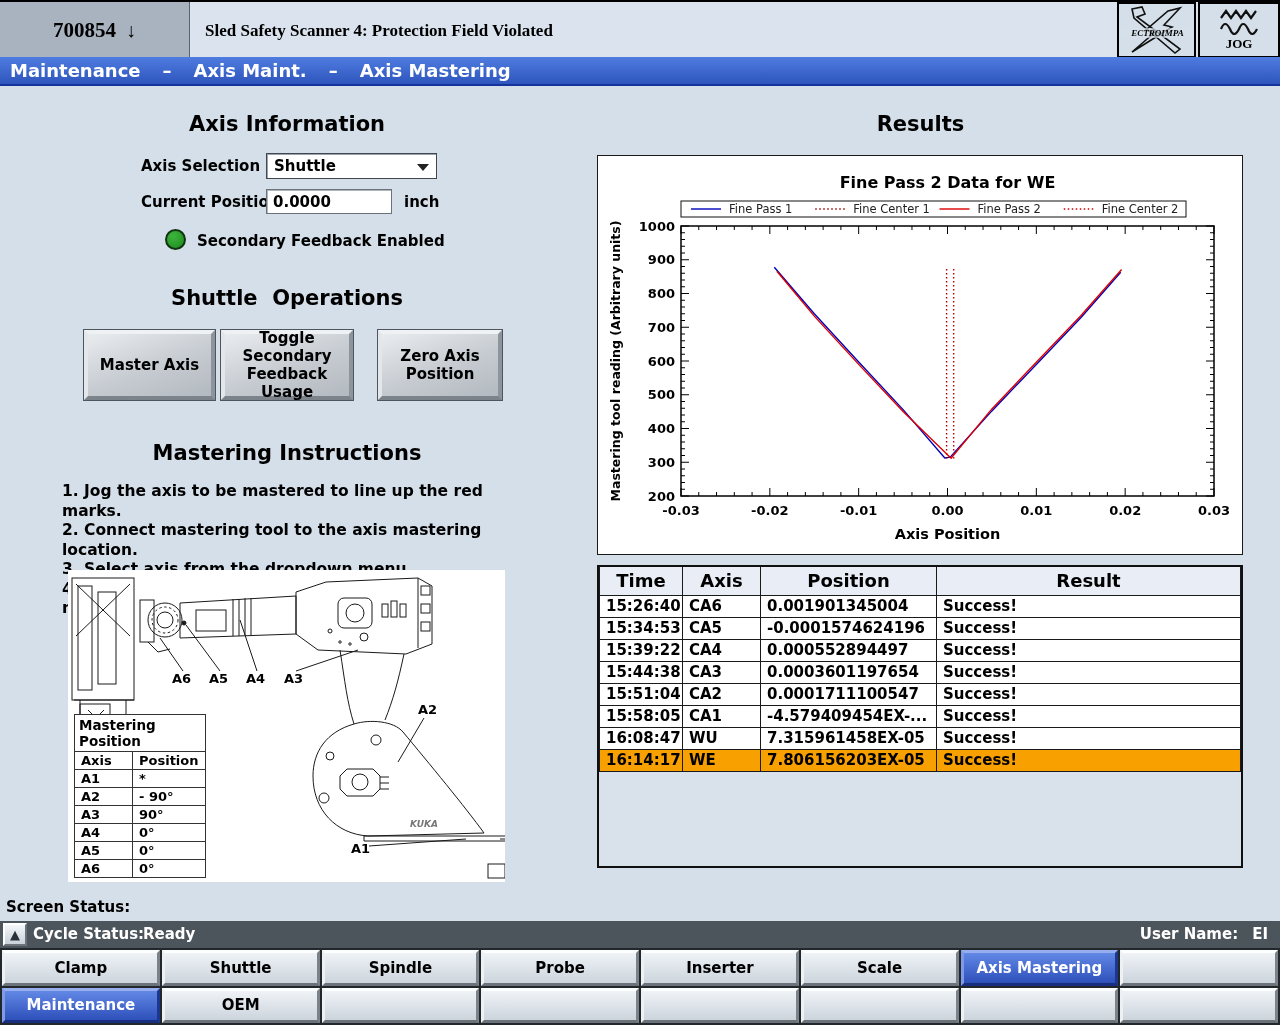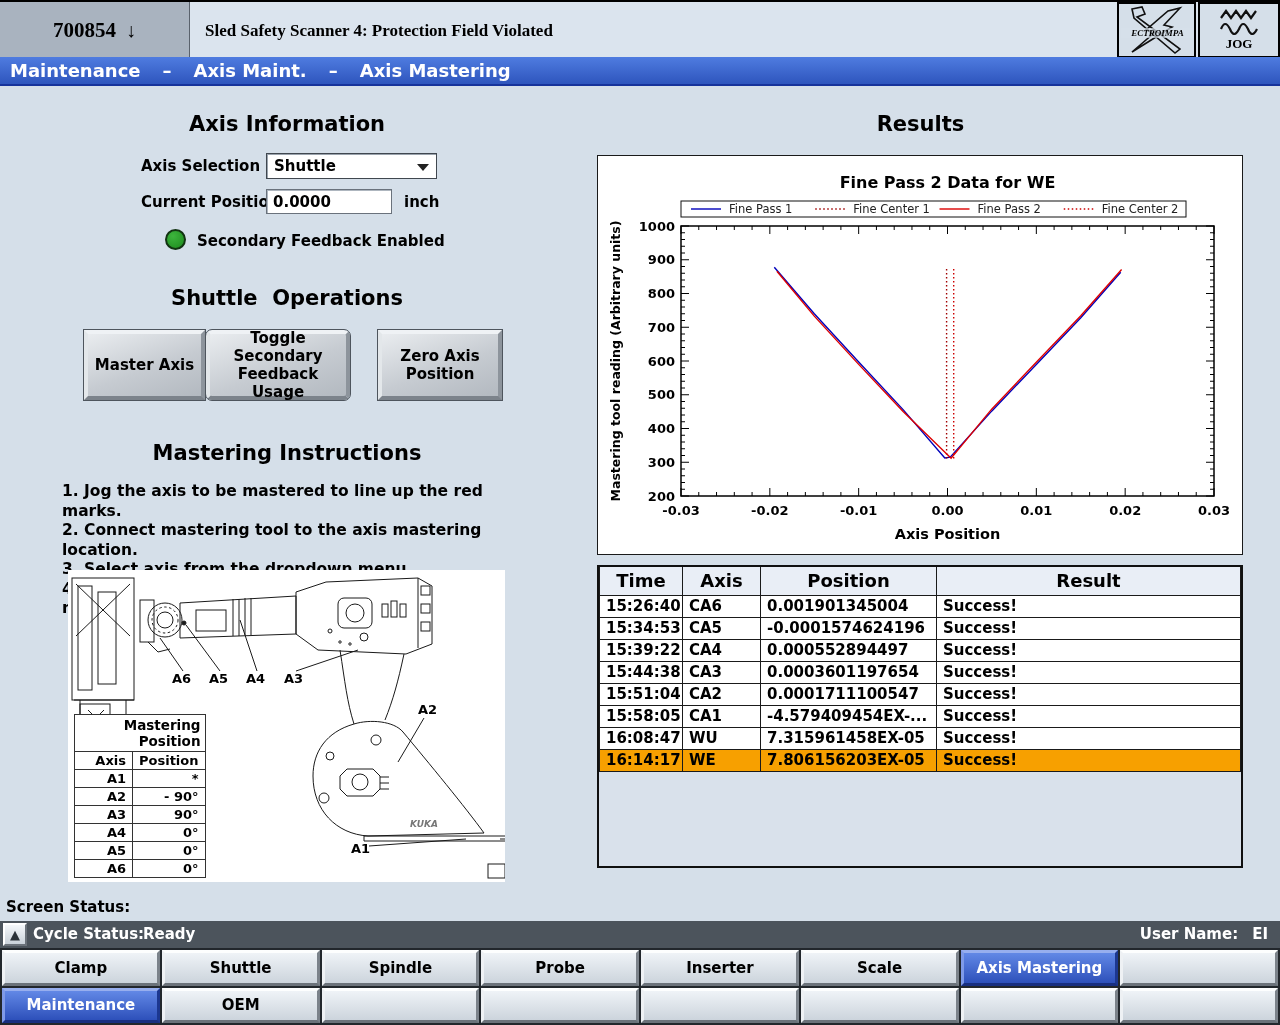--- a/index.html
+++ b/index.html
@@ -50,21 +50,21 @@
     border-bottom:4px solid #7c838b; border-right:4px solid #8d949c;
     outline:1px solid #4e555d;
     font-weight:bold; font-size:15px; display:flex; align-items:center; justify-content:center;
     text-align:center; line-height:18px; padding:2px; }
   
   .steps { position:absolute; left:62px; top:482px; width:470px; font-size:15.5px; font-weight:bold; line-height:19.5px; }
   
   .diagram { position:absolute; left:68px; top:570px; width:437px; height:312px; background:#fff; }
   .mp-table { position:absolute; left:6px; top:144px; border-collapse:collapse; background:#fff;
     font-size:13px; font-weight:bold; }
-  .mp-table td, .mp-table th { border:1px solid #333; text-align:right; padding:1px 6px; }
+  .mp-table td, .mp-table th { border:1px solid #333; text-align:left; padding:1px 6px; }
   .mp-table .mp-title { font-size:13.5px; padding:2px 4px; }
   .mp-table td.axis-col { width:58px; }
   .mp-table td.pos-col { width:62px; }
   
   .chart-box { position:absolute; left:597px; top:155px; width:646px; height:400px;
     background:#fff; border:1px solid #1a1a1a; }
   .results-table-box { position:absolute; left:597px; top:565px; width:646px; height:303px;
     background:#d9e1eb; border:2px solid #101010; }
   .res-table { border-collapse:collapse; width:100%; table-layout:fixed; }
   .res-table th { background:#e9eef6; font-size:18px; font-weight:bold; height:28px;
@@ -145,22 +145,22 @@
 
 <div class="field-label" style="left:141px; top:193px;">Current Position</div>
 <input class="text-input" readonly="" value="0.0000" style="">
 <div class="field-label" style="left:404px; top:193px;">inch</div>
 
 <div class="led" style="background: radial-gradient(circle at 35% 30%, rgb(61, 181, 61), rgb(29, 138, 29));"></div>
 <div class="field-label" style="left:197px; top:232px;">Secondary Feedback Enabled</div>
 
 <div class="section-title" style="left:87px; top:286px; width:400px;">Shuttle  Operations</div>
 
-<div class="op-btn" style="left:84px; width:121px;">Master Axis</div>
-<div class="op-btn" style="left:206px; width:144px;border-radius:6px;">Toggle Secondary Feedback Usage</div>
+<div class="op-btn" style="left:84px; width:131px;">Master Axis</div>
+<div class="op-btn" style="left:221px; width:132px;">Toggle Secondary Feedback Usage</div>
 <div class="op-btn" style="left:378px; width:124px;">Zero Axis Position</div>
 
 <div class="section-title" style="left:87px; top:441px; width:400px;">Mastering Instructions</div>
 <div class="steps">
   <div>1. Jog the axis to be mastered to line up the red marks.</div>
   <div>2. Connect mastering tool to the axis mastering location.</div>
   <div>3. Select axis from the dropdown menu.</div>
   <div>4. Press "Master Axis" to run the automated mastering routine.</div>
 </div>
 

